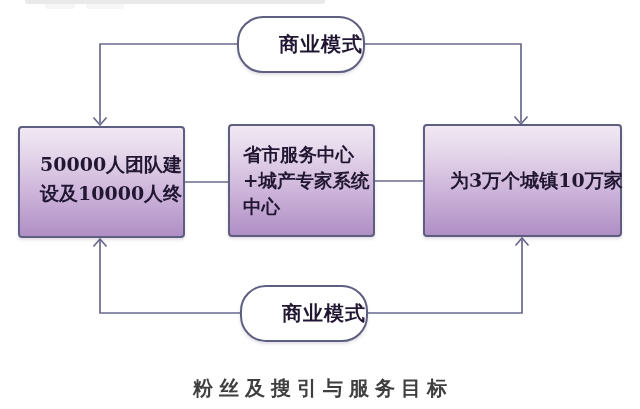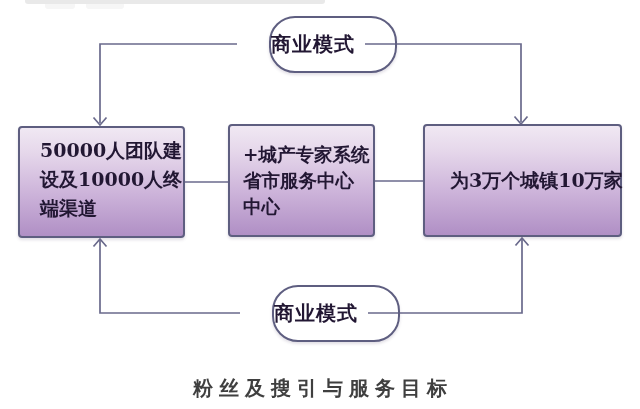--- a/index.html
+++ b/index.html
@@ -61,24 +61,23 @@
   .big-box {
     border-radius: 4px;
     background: linear-gradient(180deg, #f0e8f3 0%, #e6d8eb 22%, #cdb4da 60%, #b08fc5 100%);
     font-size: 19px;
     align-items: flex-start;
   }
   .small-box {
     border-radius: 26px;
     background: linear-gradient(180deg, #f4edf7 0%, #ead faff 0%, #e9ddf0 30%, #c2a6d6 100%);
     font-size: 20px;
-    align-items: flex-start;
+    align-items: flex-end;
     justify-content: center;
     letter-spacing: 1px;
-    margin-left: 32px;
   }
   .box-top    { left: 237px; top: 16px;  width: 128px; height: 57px; }
   .box-bottom { left: 240px; top: 285px; width: 128px; height: 57px; }
   .box-left   { left: 18px;  top: 126px; width: 167px; height: 112px; padding-left: 20px; line-height: 29px; padding-bottom: 6px; }
   .box-center { left: 228px; top: 124px; width: 147px; height: 113px; padding-left: 13px; line-height: 26px; font-size: 18.5px; }
   .box-right  { left: 423px; top: 124px; width: 199px; height: 113px; padding-left: 25px; line-height: 29px; }
   .caption {
     position: absolute;
     left: 0; top: 375px;
     width: 640px;
@@ -121,26 +120,25 @@
     </g>
   </svg>
 
   <div class="box small-box box-top">
     <div class="line">商业模式</div>
   </div>
 
   <div class="box big-box box-left">
     <div class="line">50000人团队建</div>
     <div class="line">设及10000人终</div>
-    <div class="line">端渠道</div>
   </div>
 
   <div class="box big-box box-center">
+    <div class="line">省市服务中心</div>
     <div class="line">+城产专家系统</div>
-    <div class="line">省市服务中心</div>
     <div class="line">中心</div>
   </div>
 
   <div class="box big-box box-right">
     <div class="line">为3万个城镇10万家</div>
   </div>
 
   <div class="box small-box box-bottom">
     <div class="line">商业模式</div>
   </div>

